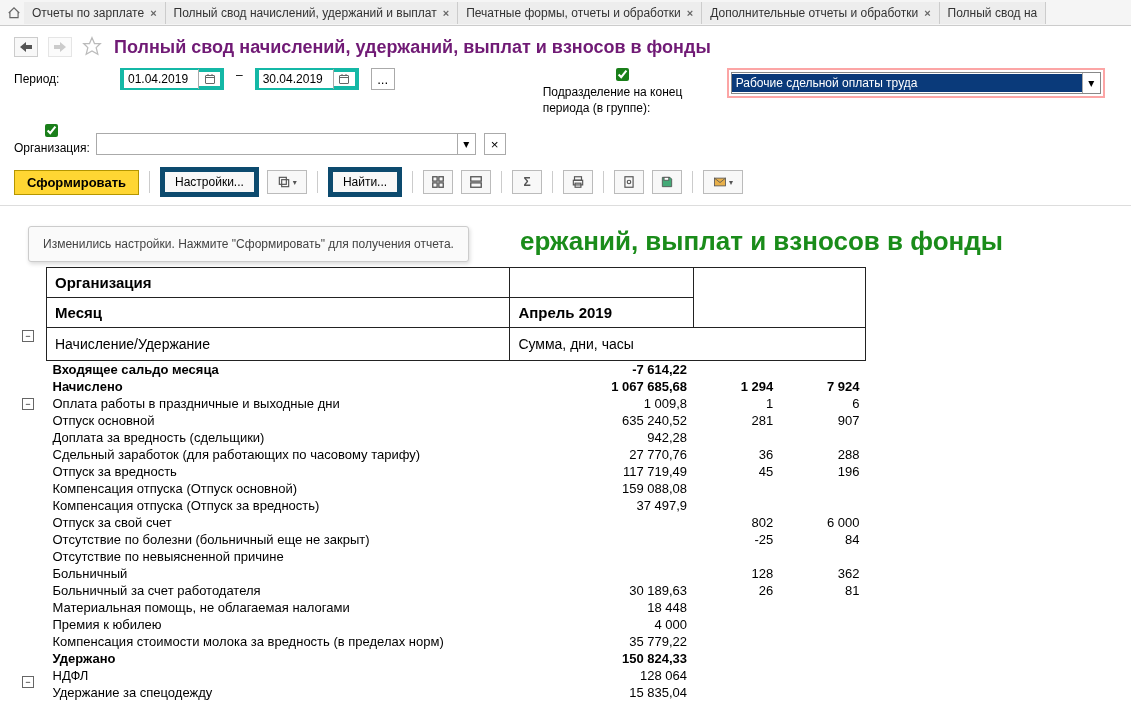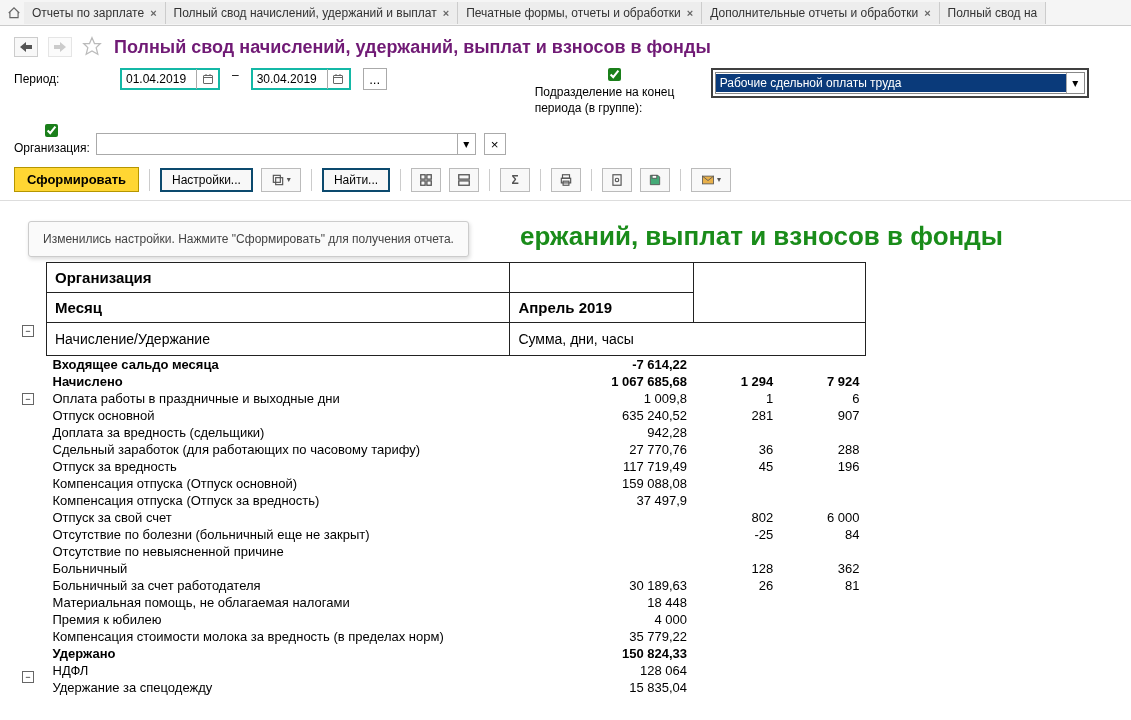--- a/index.html
+++ b/index.html
@@ -13,44 +13,44 @@
 
 
 .title-bar { display: flex; align-items: center; padding: 10px 14px 6px; gap: 10px; }
 .nav-btn { width: 24px; height: 20px; border: 1px solid #ccc; background: #f8f8f8; display: flex; align-items: center; justify-content: center; cursor: pointer; color: #555; }
 .star-icon { width: 22px; height: 22px; color: #bbb; cursor: pointer; }
 .page-title { font-size: 18px; font-weight: bold; color: #701a75; }
 
 
 .filter-row { display: flex; align-items: flex-start; padding: 4px 14px; gap: 8px; }
 .filter-label { padding-top: 4px; min-width: 50px; }
-.date-input { display: inline-flex; align-items: center; border: 2px solid #14b8a6; height: 22px; }
+.date-input { display: inline-flex; align-items: center; border: 4px solid #14b8a6; height: 22px; }
 .date-input input { border: none; width: 74px; padding: 2px 4px; font-size: 12px; outline: none; }
 .date-input .cal-btn { width: 22px; height: 20px; border-left: 1px solid #aaa; display: flex; align-items: center; justify-content: center; cursor: pointer; color: #666; }
 .dash { padding: 0 4px; }
 .ellipsis-btn { width: 24px; height: 22px; border: 1px solid #aaa; background: #fff; cursor: pointer; margin-left: 4px; }
 .chk { display: flex; align-items: center; gap: 4px; margin-left: 60px; flex-direction: column; }
 .chk input { accent-color: #1a7f1a; }
 .sub-label { max-width: 160px; line-height: 1.3; }
-.dept-select-wrap { border: 2px solid #404040; padding: 2px; margin-left: 8px; }
+.dept-select-wrap { border: 2px solid #fca5a5; padding: 2px; margin-left: 16px; }
 .dept-select { display: flex; align-items: center; height: 22px; border: 1px solid #888; width: 370px; background: #fff; }
 .dept-select .sel-text { flex: 1; padding: 2px 4px; background: #0a3a7a; color: #fff; font-size: 12px; }
 .dept-select .dd-btn { width: 18px; height: 20px; border-left: 1px solid #aaa; display: flex; align-items: center; justify-content: center; cursor: pointer; }
 
 
 .org-row { display: flex; align-items: flex-end; padding: 4px 14px; gap: 6px; }
 .org-select { display: flex; align-items: center; border: 1px solid #aaa; height: 22px; width: 380px; }
 .org-select input { border: none; flex: 1; padding: 2px 4px; font-size: 12px; outline: none; }
 .org-select .dd-btn { width: 18px; height: 20px; border-left: 1px solid #aaa; display: flex; align-items: center; justify-content: center; cursor: pointer; }
 .x-btn { width: 22px; height: 22px; border: 1px solid #aaa; background: #fff; cursor: pointer; margin-left: 2px; }
 
 
 .toolbar { display: flex; align-items: center; padding: 8px 14px; gap: 8px; border-bottom: 1px solid #ddd; }
 .btn-primary { background: #ffd633; border: 1px solid #b59600; padding: 4px 12px; font-weight: bold; cursor: pointer; font-size: 13px; }
-.btn { border: 2px solid #0c4a6e; background: #f8f8f8; padding: 3px 10px; cursor: pointer; font-size: 12px; display: flex; align-items: center; gap: 3px; }
+.btn { border: 5px solid #0c4a6e; background: #f8f8f8; padding: 3px 10px; cursor: pointer; font-size: 12px; display: flex; align-items: center; gap: 3px; }
 .icon-btn { width: 30px; height: 24px; border: 1px solid #bbb; background: #f8f8f8; display: flex; align-items: center; justify-content: center; cursor: pointer; color: #555; }
 .icon-btn.dd { width: 40px; }
 .tb-sep { width: 1px; height: 22px; background: #ccc; margin: 0 2px; }
 
 
 .hint-wrap { position: relative; height: 0; }
 .hint { position: absolute; left: 28px; top: 20px; background: #fafafa; border: 1px solid #ccc; border-radius: 3px; padding: 10px 14px; box-shadow: 1px 2px 4px rgba(0,0,0,0.15); font-size: 12px; color: #444; z-index: 5; }
 
 
 .report { padding: 10px 10px 0 10px; }

